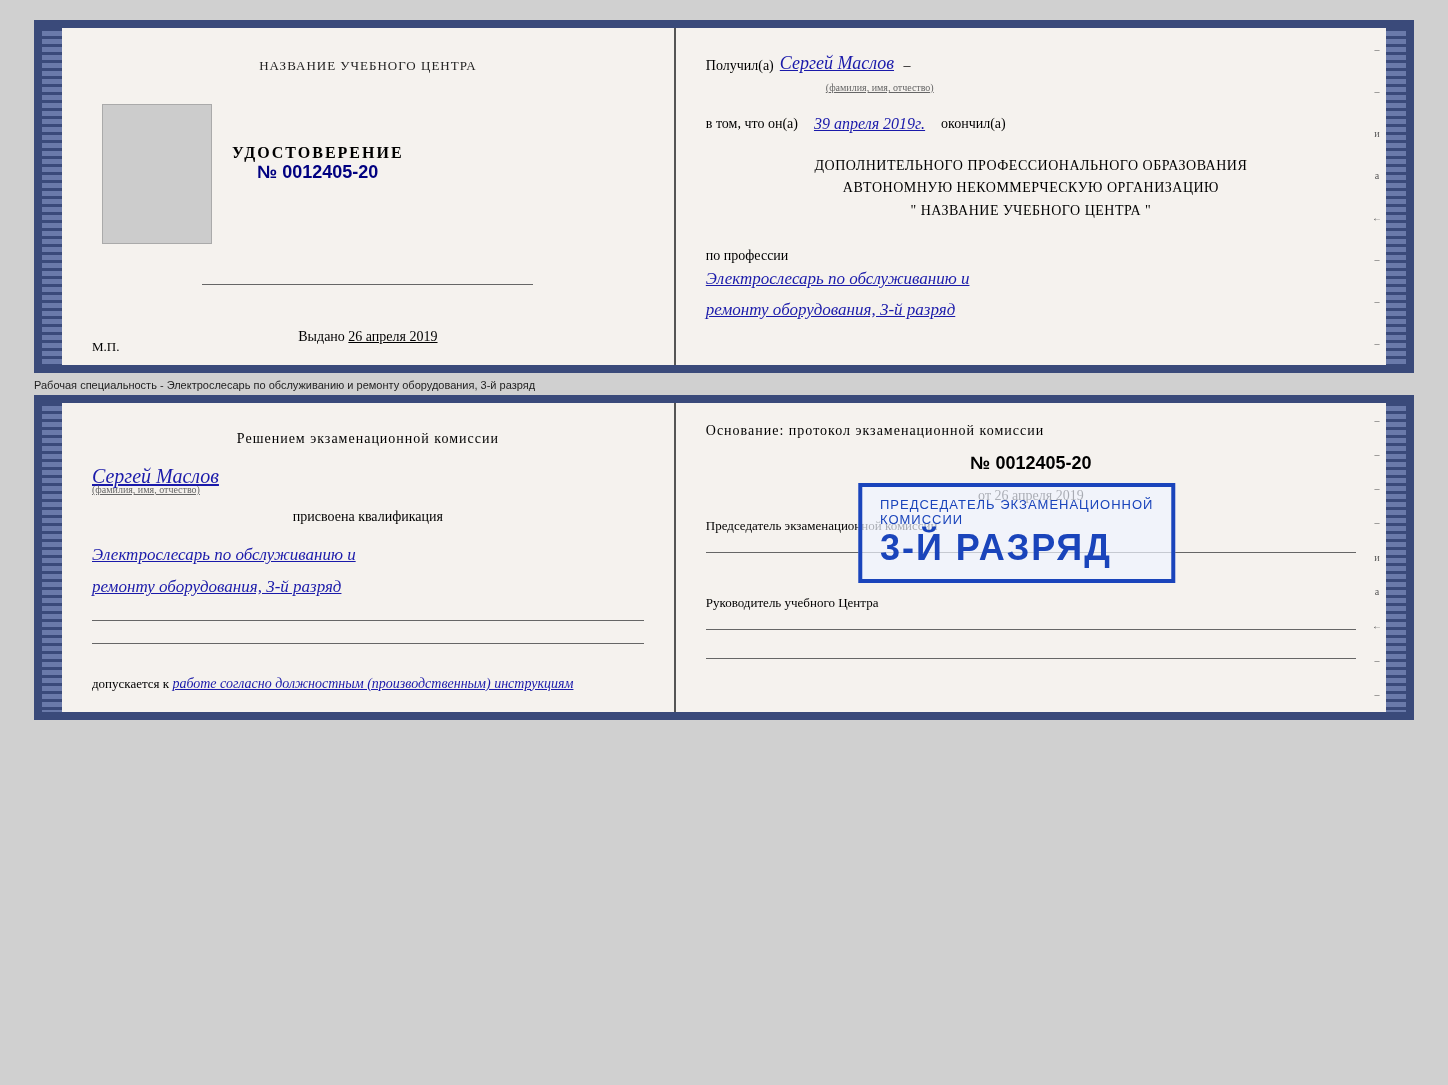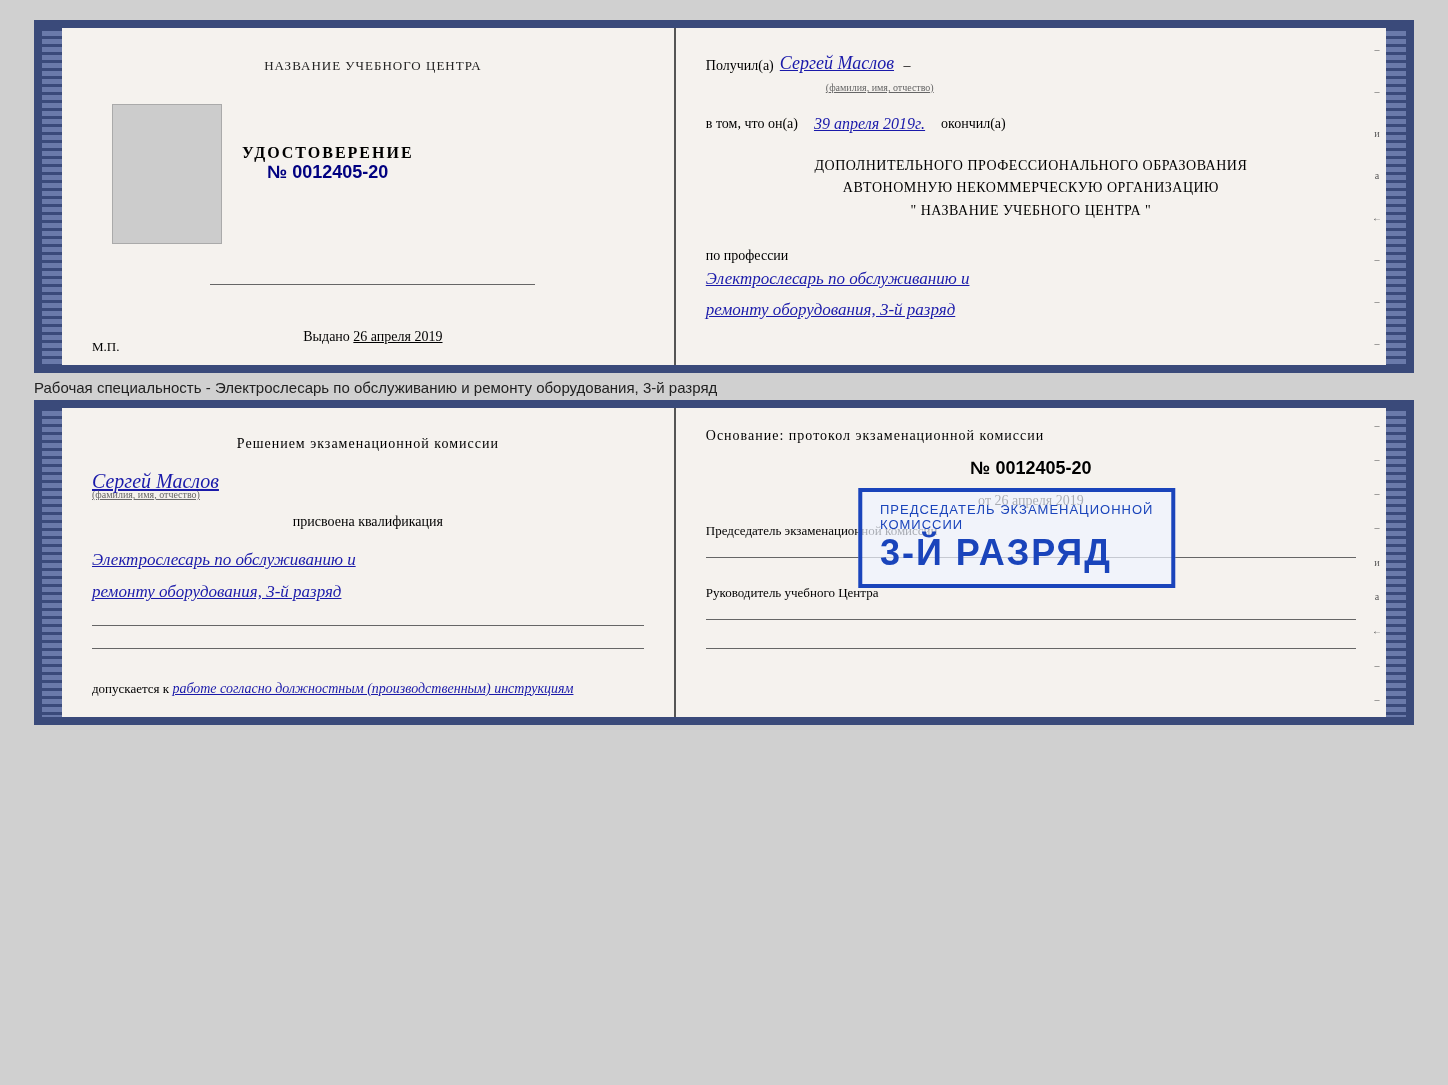--- a/index.html
+++ b/index.html
@@ -28,21 +28,21 @@
     .doc-top {
       width: 100%;
       background: #f5f2ee;
       border: 8px solid #3a4a7a;
       display: flex;
       position: relative;
     }
 
     .doc-left {
       width: 45%;
-      padding: 30px 30px 20px 40px;
+      padding: 30px 30px 20px 30px;
       border-right: 2px solid #555;
       display: flex;
       flex-direction: column;
       align-items: center;
       position: relative;
     }
 
     .doc-right {
       flex: 1;
       padding: 20px 30px 20px 30px;
@@ -154,21 +154,21 @@
       font-size: 17px;
       color: #1a1aaa;
       font-style: italic;
       text-decoration: underline;
       line-height: 1.8;
       display: block;
     }
 
     
     .between-label {
-      font-size: 15px;
+      font-size: 11px;
       color: #222;
       padding: 6px 0 4px 0;
       font-family: Arial, sans-serif;
     }
 
     
     .doc-bottom {
       width: 100%;
       background: #f5f2ee;
       border: 8px solid #3a4a7a;
@@ -252,21 +252,21 @@
       font-size: 14px;
       text-align: center;
     }
 
     .predsedatel-label {
       font-size: 13px;
     }
 
     .rukovoditel-label {
       font-size: 13px;
-      margin-top: 9px;
+      margin-top: 24px;
     }
 
     
     .stamp {
       position: absolute;
       left: 48%;
       top: 42%;
       transform: translate(-50%, -50%);
       border: 4px solid #1a44bb;
       padding: 10px 18px;

